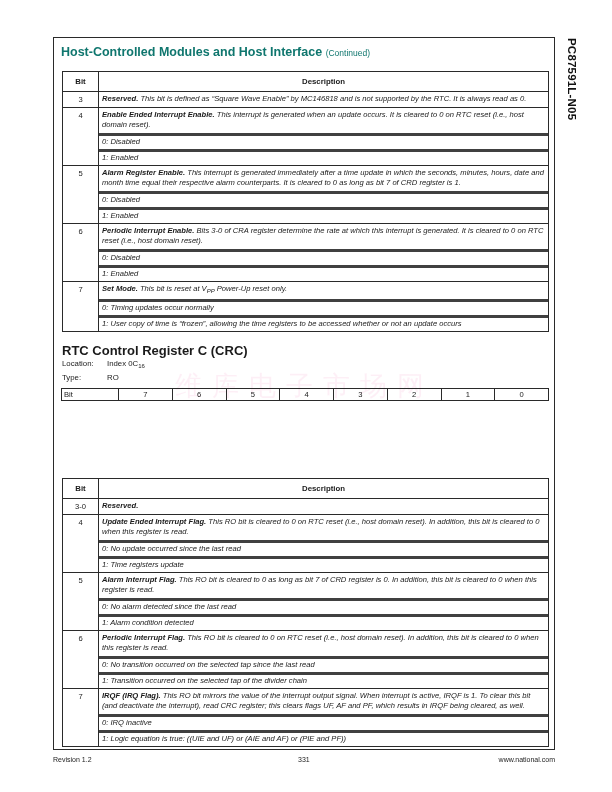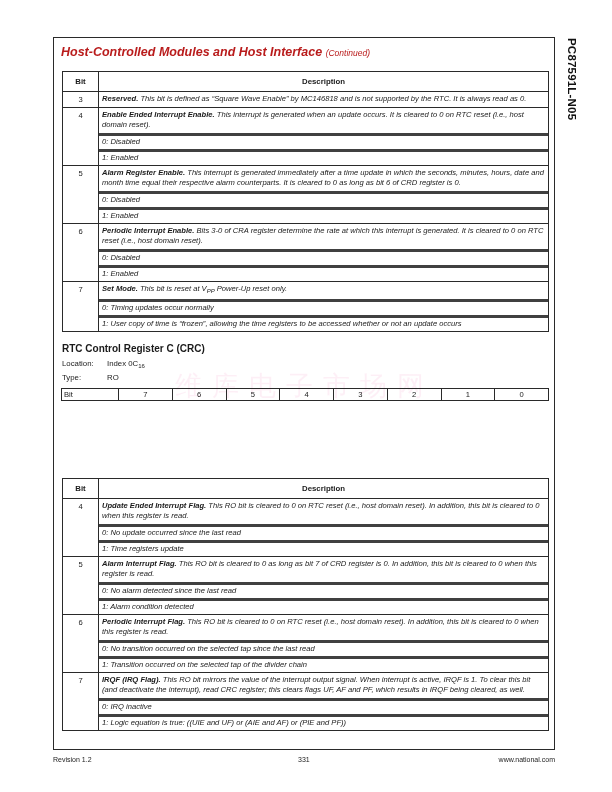--- a/index.html
+++ b/index.html
@@ -2,34 +2,34 @@
 <html><head>
 <meta charset="utf-8">
 <style>
   html, body { margin:0; padding:0; background:#ffffff; }
   body { width:612px; height:792px; position:relative; overflow:hidden;
          font-family:"Liberation Sans", sans-serif; color:#1a1a1a; }
   .frame { position:absolute; left:53px; top:37px; width:502px; height:713px;
            border:1.5px solid #2a2a2a; box-sizing:border-box; }
   .side-title { position:absolute; left:562px; top:38px; width:16px; height:100px;
                 writing-mode:vertical-rl; font-weight:bold; font-size:11.5px; letter-spacing:0.2px; color:#111; }
-  .page-heading { position:absolute; left:61px; top:45px; font-size:12.5px; font-weight:bold; color:#b91c1c; white-space:nowrap;font-style:italic; }
+  .page-heading { position:absolute; left:61px; top:45px; font-size:12.5px; font-weight:bold; color:#0f766e; white-space:nowrap; }
   .page-heading .cont { font-size:8.5px; font-weight:normal; }
   table { border-collapse:collapse; }
   .desc-table { position:absolute; left:62px; width:487px; font-size:7.6px; line-height:10px; }
   .desc-table td, .desc-table th { border:1px solid #2a2a2a; vertical-align:top; }
   .desc-table th { font-weight:bold; height:17px; vertical-align:middle; text-align:center; font-size:7.8px; }
   .desc-table td.bit { width:33px; text-align:center; padding-top:3px; }
   .desc-table td.desc { padding:2px 3px 2px 3px;font-style:italic; }
   .desc-table .sub { border-top:3px solid #404040; margin:2px -3px 0 -3px; padding:1px 3px 0 3px; }
   .desc-table .main { padding-bottom:1px; }
   .desc-table b { font-weight:bold; }
   #t1 { top:71px; }
   #t2 { top:478px; }
-  .reg-title { position:absolute; left:62px; top:343px; font-size:10px; font-weight:bold; }
+  .reg-title { position:absolute; left:62px; top:343px; font-size:13px; font-weight:bold; }
   .reg-meta { position:absolute; left:62px; font-size:7.8px; }
   .reg-meta .val { position:absolute; left:45px; white-space:nowrap; }
   .reg-meta .lbl { white-space:nowrap;margin-top:36px; }
   .reg-table { position:absolute; left:61px; top:388px; width:488px; font-size:7.6px; }
   .reg-table td { border:1px solid #2a2a2a; text-align:center; padding:0; }
   .reg-table td.rowlbl { text-align:left; padding-left:2px; width:54px; }
   .reg-table tr.bitrow td { height:11px; }
   .reg-table tr.namerow td { height:52px; font-weight:bold; line-height:10px; }
   .reg-table tr.namerow td.rowlbl { font-weight:normal; vertical-align:top; }
   .reg-table tr.resetrow td { height:11px; }
@@ -67,21 +67,21 @@
         <td class="bit">4</td>
         <td class="desc">
           <div class="main"><b>Enable Ended Interrupt Enable.</b><span> This interrupt is generated when an update occurs. It is cleared to 0 on RTC reset (i.e., host domain reset).</span></div>
           <div class="sub">0:  Disabled</div>
           <div class="sub">1:  Enabled</div>
         </td>
       </tr>
       <tr>
         <td class="bit">5</td>
         <td class="desc">
-          <div class="main"><b>Alarm Register Enable.</b><span> This interrupt is generated immediately after a time update in which the seconds, minutes, hours, date and month time equal their respective alarm counterparts. It is cleared to 0 as long as bit 6 of CRD register is 0.</span></div>
+          <div class="main"><b>Alarm Register Enable.</b><span> This interrupt is generated immediately after a time update in which the seconds, minutes, hours, date and month time equal their respective alarm counterparts. It is cleared to 0 as long as bit 7 of CRD register is 1.</span></div>
           <div class="sub">0:  Disabled</div>
           <div class="sub">1:  Enabled</div>
         </td>
       </tr>
       <tr>
         <td class="bit">6</td>
         <td class="desc">
           <div class="main"><b>Periodic Interrupt Enable.</b><span> Bits 3-0 of CRA register determine the rate at which this interrupt is generated. It is cleared to 0 on RTC reset (i.e., host domain reset).</span></div>
           <div class="sub">0:  Disabled</div>
           <div class="sub">1:  Enabled</div>
@@ -128,20 +128,26 @@
 
 <table class="desc-table" id="t2">
   <thead>
     <tr>
       <th style="width:33px">Bit</th>
       <th>Description</th>
     </tr>
   </thead>
   <tbody id="t2-body">
       <tr>
+        <td class="bit">3-0</td>
+        <td class="desc">
+          <div class="main"><b>Reserved.</b><span></span></div>
+        </td>
+      </tr>
+      <tr>
         <td class="bit">4</td>
         <td class="desc">
           <div class="main"><b>Update Ended Interrupt Flag.</b><span> This RO bit is cleared to 0 on RTC reset (i.e., host domain reset). In addition, this bit is cleared to 0 when this register is read.</span></div>
           <div class="sub">0:  No update occurred since the last read</div>
           <div class="sub">1:  Time registers update</div>
         </td>
       </tr>
       <tr>
         <td class="bit">5</td>
         <td class="desc">

